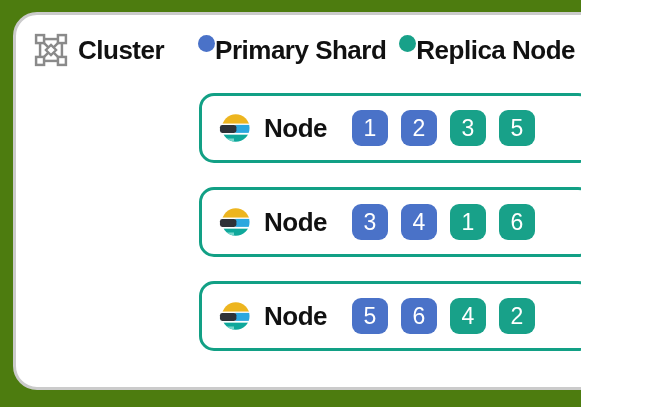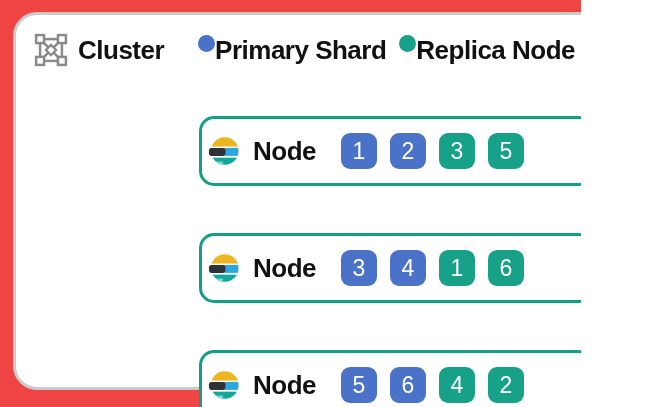--- a/index.html
+++ b/index.html
@@ -6,21 +6,21 @@
     margin: 0;
     padding: 0;
     background: #ffffff;
     font-family: "Liberation Sans", sans-serif;
     color: #111111;
   }
   .canvas {
     position: relative;
     width: 581px;
     height: 407px;
-    background: #ef4444;
+    background: #4d7c0f;
     overflow: hidden;
   }
   .frame {
     position: absolute;
     left: 13px;
     top: 12px;
     width: 611px;
     height: 372px;
     background: #ffffff;
     border: 3px solid var(--frame-border, #CBCBCB);
@@ -74,22 +74,21 @@
   }
   .node {
     box-sizing: border-box;
     width: 394px;
     height: 70px;
     background: #ffffff;
     border: 3px solid var(--node-border, #12A085);
     border-radius: 15px;
     display: flex;
     align-items: center;
-    padding-left: 5px;
-    margin-top: 23px;
+    padding-left: 16px;
   }
   .node-label {
     font-size: 26px;
     font-weight: 700;
     margin-left: 14px;
     letter-spacing: -0.5px;
     white-space: nowrap;
   }
   .shards {
     display: flex;

